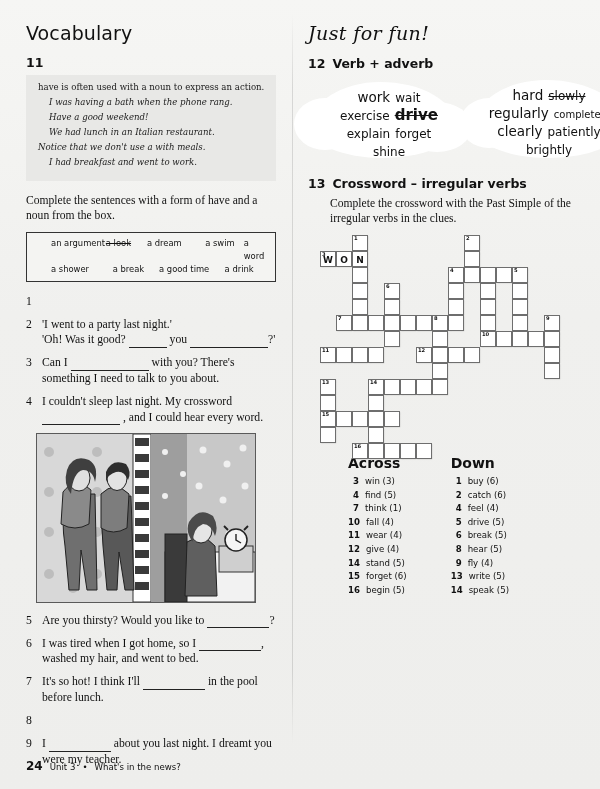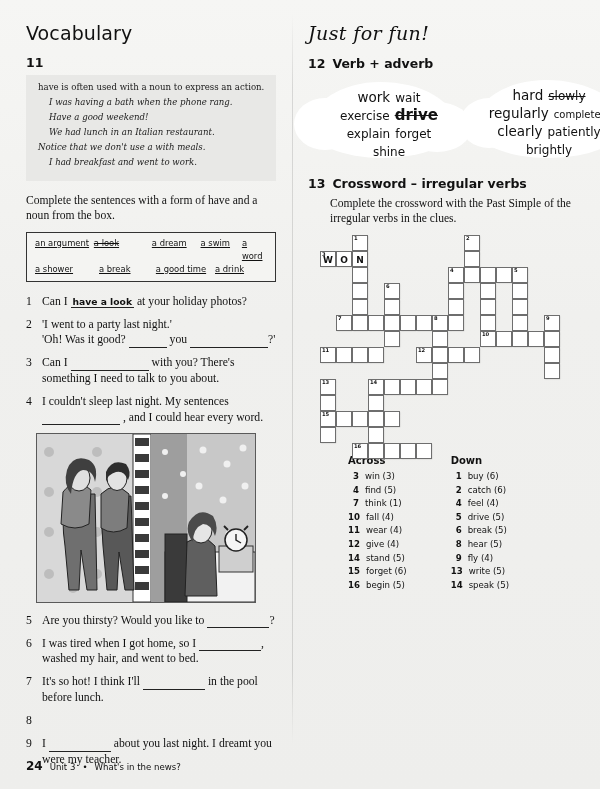--- a/index.html
+++ b/index.html
@@ -29,24 +29,24 @@
   .gbox{background:#e8e8e6;padding:7px 9px 8px 12px;margin:0 0 12px 0;}
   .gbox p{margin:0 0 3.5px 0;font-family:"DejaVu Serif",serif;font-style:italic;
     font-size:8.6px;line-height:1.35;color:#1a1a1a;}
   .gbox p.ind{padding-left:11px;}
   .gbox .rom{font-style:normal;}
 
   .instr{font-family:"Liberation Serif",serif;font-size:11.6px;line-height:1.3;
     margin:0 0 9px 0;}
   .instr-r{margin-left:22px;}
 
-  .wordbox{border:1px solid #333;padding:4px 7px 5px 8px;margin:0 0 12px 0;background:#f4f4f2;text-decoration:underline;}
+  .wordbox{border:1px solid #333;padding:4px 7px 5px 24px;margin:0 0 12px 0;background:#f4f4f2;}
   .wordrow{display:flex;font-family:"DejaVu Sans",sans-serif;font-size:8.4px;line-height:1.55;}
   .wordrow span{display:block;}
-  .w1{width:64px;}.w2{width:48px;}.w3{width:68px;text-align:center;}.w4{width:45px;}
+  .w1{width:64px;}.w2{width:48px;}.w3{width:68px;}.w4{width:45px;}
   .strike{text-decoration:line-through;}
 
   ol.sentences{list-style:none;margin:0;padding:0;}
   ol.sentences li{display:flex;gap:7px;margin-bottom:7.5px;
     font-family:"Liberation Serif",serif;font-size:11.7px;line-height:1.33;}
   ol.sentences li .n{min-width:9px;text-align:left;}
   .blank{display:inline-block;border-bottom:1px solid #222;vertical-align:bottom;}
   .bl-l{width:78px;}.bl-m{width:62px;}.bl-s{width:38px;}
   .ans{font-family:"DejaVu Sans",sans-serif;font-weight:700;font-size:9.2px;
     border-bottom:1px solid #222;padding:0 2px;}
@@ -81,21 +81,21 @@
   
   .xw{position:relative;width:262px;height:214px;margin:8px 0 6px 12px;}
   .cell{position:absolute;width:16px;height:16px;background:#fff;border:1px solid #6e6e6e;
     box-sizing:border-box;box-shadow:1.4px 1.4px 1.4px rgba(0,0,0,.22);}
   .cell .num{position:absolute;left:1px;top:0px;font-family:"DejaVu Sans",sans-serif;
     font-size:5.2px;font-weight:700;color:#111;line-height:1;}
   .cell .ltr{position:absolute;inset:0;display:flex;align-items:center;justify-content:center;
     font-family:"DejaVu Sans",sans-serif;font-weight:700;font-size:9px;padding-top:2px;box-sizing:border-box;}
 
   .clues{display:flex;gap:44px;margin:4px 0 0 40px;}
-  .clue-col h4{font-family:"DejaVu Sans",sans-serif;font-weight:700;font-size:10px;margin:0 0 4px 0;}
+  .clue-col h4{font-family:"DejaVu Sans",sans-serif;font-weight:700;font-size:14px;margin:0 0 4px 0;}
   .clue-col ul{list-style:none;margin:0;padding:0;}
   .clue-col li{display:flex;gap:6px;font-family:"DejaVu Sans",sans-serif;font-size:8.6px;
     line-height:1.58;}
   .clue-col li .cn{font-weight:700;min-width:11px;text-align:right;}
 
   .footer{position:absolute;left:26px;bottom:16px;display:flex;gap:7px;align-items:baseline;
     font-family:"DejaVu Sans",sans-serif;font-size:8.6px;color:#111;}
   .footer .pg{font-weight:700;font-size:12px;}
 </style>
 </head>
@@ -135,43 +135,40 @@
         <span class="w1">a shower</span>
         <span class="w2">a break</span>
         <span class="w3">a good time</span>
         <span class="w4">a drink</span>
       </div>
     </div>
 
     <ol class="sentences">
       <li>
         <span class="n">1</span>
-        <span><span>Can I</span>
-          <span class="ans">have a look</span>
-          <span>at your holiday photos?</span></span>
       </li>
       <li>
         <span class="n">2</span>
         <span>
           <span>'I went to a party last night.'</span><br>
           <span>'Oh! Was it good?</span>
           <span class="blank bl-s"></span>
           <span>you</span>
           <span class="blank bl-l"></span><span>?'</span>
         </span>
       </li>
       <li>
         <span class="n">3</span>
         <span><span>Can I</span>
           <span class="blank bl-l"></span>
           <span>with you? There's something I need to talk to you about.</span></span>
       </li>
       <li>
         <span class="n">4</span>
-        <span><span>I couldn't sleep last night. My sentences</span><br>
+        <span><span>I couldn't sleep last night. My crossword</span><br>
           <span class="blank bl-l"></span>
           <span>, and I could hear every word.</span></span>
       </li>
     </ol>
 
     <div class="illus">
       <svg width="218" height="168" viewBox="0 0 218 168">
 
         <rect x="0" y="0" width="96" height="168" fill="#d8d8d8"></rect>
         <g fill="#bdbdbd">

